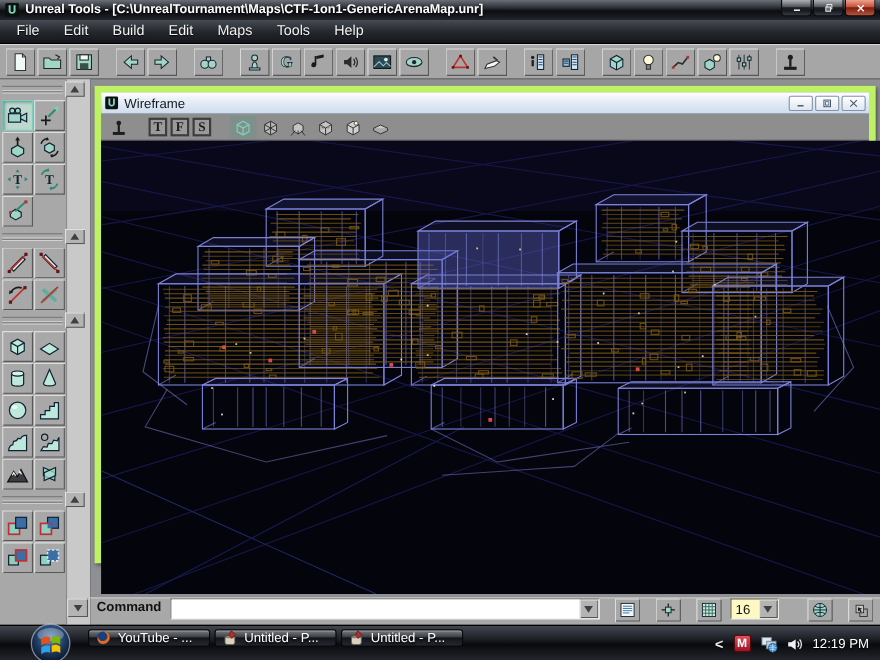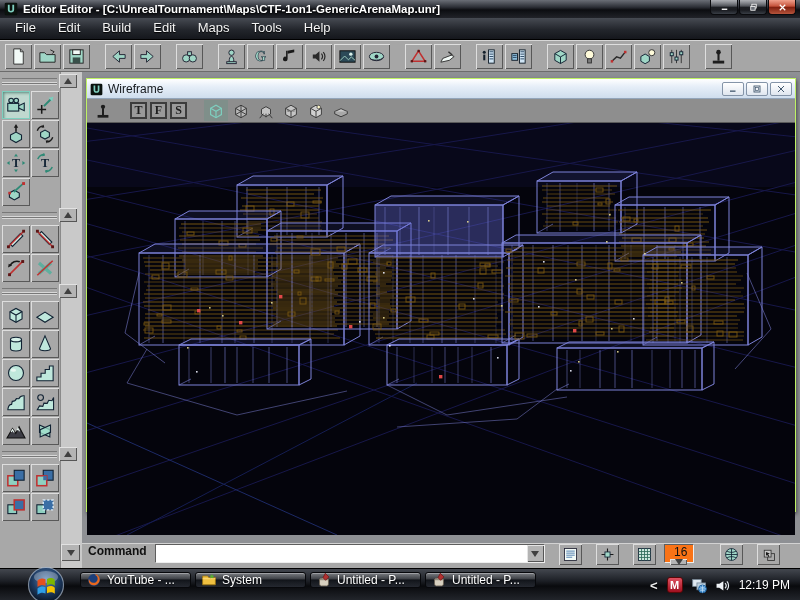--- a/index.html
+++ b/index.html
@@ -76,21 +76,21 @@
   .tbx-btn svg { width:22px; height:22px; }
   #tbx-scroll-down {
     position:absolute; left:61px; top:472px; width:19px; height:17px; background:#b4b4b4;
     box-shadow:inset 1px 1px 0 #e2e2e2, inset -1px -1px 0 #565656;
     display:flex; align-items:center; justify-content:center;
   }
   
   #mdi { position:absolute; left:82px; top:72px; width:718px; height:471px; background:#8e9094; }
   #child-window {
     position:absolute; left:4px; top:6px; width:710px; height:434px;
-    border:1px solid #bef264; background:#8e8e8e; box-shadow:1px 2px 4px rgba(0,0,0,.5);
+    border:6px solid #bef264; background:#8e8e8e; box-shadow:1px 2px 4px rgba(0,0,0,.5);
   }
   #child-titlebar {
     height:20px; background:linear-gradient(#ffffff, #e6eef8 40%, #cfdded 100%);
     border-bottom:1px solid #93a5ba; display:flex; align-items:center; padding-left:3px;
   }
   #child-titlebar .title-text { font-size:12px; color:#15181c; margin-left:5px; }
   #child-controls { margin-left:auto; display:flex; padding-right:3px; }
   .cwc-btn {
     width:22px; height:14px; margin-left:2px; border:1px solid #8494a8; border-radius:2px;
     background:linear-gradient(#ffffff, #dfe6ef); display:flex; align-items:center; justify-content:center;
@@ -114,21 +114,21 @@
   #cmdbar {
     position:absolute; left:82px; top:543px; width:718px; height:25px;
     background:#a8a8a8; border-top:1px solid #d2d2d2; display:flex; align-items:flex-start;
   }
   #cmd-label { font-size:12px; font-weight:700; color:#101010; margin:0 8px 0 6px; }
   #cmd-combo { display:flex; width:390px; height:19px; border:1px solid; border-color:#5e5e5e #eee #eee #5e5e5e; background:#fff; }
   #cmd-input { flex:1; border:none; outline:none; background:#fff; font-size:12px; padding:0 3px; font-family:"Liberation Sans",sans-serif; }
   .drop-btn { width:17px; height:100%; background:#b4b4b4; box-shadow:inset 1px 1px 0 #e4e4e4, inset -1px -1px 0 #565656; display:flex; align-items:center; justify-content:center; }
   .cmd-icon-btn { width:23px; height:21px; margin-left:14px; background:#a8a8a8; box-shadow:inset 1px 1px 0 #dedede, inset -1px -1px 0 #585858; display:flex; align-items:center; justify-content:center; }
   .cmd-icon-btn svg { width:17px; height:17px; }
-  #grid-size-combo { display:flex; width:30px; height:19px; margin-left:8px; border:1px solid; border-color:#5e5e5e #eee #eee #5e5e5e; background:#f97316; align-items:center;flex-direction:column; }
+  #grid-size-combo { display:flex; width:44px; height:19px; margin-left:8px; border:1px solid; border-color:#5e5e5e #eee #eee #5e5e5e; background:#fef9c3; align-items:center; }
   #grid-size-value { flex:1; font-size:12px; color:#111; padding-left:4px; }
   
   #taskbar {
     position:absolute; left:0; top:568px; width:800px; height:32px;
     background:linear-gradient(#43474f 0%, #1d2026 38%, #090a0d 55%, #22252b 100%);
     border-top:1px solid #000;
   }
   #start-orb { position:absolute; left:27px; top:-3px; width:38px; height:38px; }
   #task-buttons { position:absolute; left:80px; top:3px; display:flex; }
   .task-btn {
@@ -154,21 +154,21 @@
 
 <div id="screen">
 
   <div id="titlebar">
     <span class="app-icon">
       <svg viewBox="0 0 20 20">
           <rect x="1" y="1" width="18" height="18" rx="2" fill="#0b120e"></rect>
           <path d="M5.5 4v7c0 2.4 1.8 4 4.5 4s4.5-1.6 4.5-4V4h-2.6v7c0 1.1-.7 1.7-1.9 1.7S8.1 12.1 8.1 11V4z" fill="#7ecfbf"></path>
         </svg>
     </span>
-    <span class="title-text">Editor Editor - [C:\UnrealTournament\Maps\CTF-1on1-GenericArenaMap.unr]</span>
+    <span class="title-text">Unreal Tools - [C:\UnrealTournament\Maps\CTF-1on1-GenericArenaMap.unr]</span>
     <div id="win-controls">
       <div class="wc-btn">
           <svg viewBox="0 0 20 20">
             <rect x="5" y="12" width="10" height="2.4" fill="#fff"></rect>
           </svg>
         </div>
       <div class="wc-btn">
           <svg viewBox="0 0 20 20">
             <rect x="7" y="4" width="8" height="7" fill="none" stroke="#fff" stroke-width="1.4"></rect>
             <rect x="5" y="8" width="8" height="7" fill="#6a6e76" stroke="#fff" stroke-width="1.4"></rect>
@@ -1172,28 +1172,20 @@
     <div id="task-buttons">
         <div class="task-btn">
           <span class="t-icon"><svg viewBox="0 0 20 20">
               <circle cx="10" cy="10" r="7.4" fill="#1c3e7a"></circle>
               <path d="M10 2.4c4.6 0 7.6 3.7 7.1 7.7-.6 4.7-5.1 7.5-9.5 6.3-3.3-1-5-4.7-3.8-7.9.3 2.8 2.5 4.9 5.3 5 3 .1 5.3-2 5.5-4.9.1-2-1-4-3.1-4.8.6-.8-.5-1.4-1.5-1.4z" fill="#e8681d"></path>
             </svg></span>
           <span class="t-label">YouTube - ...</span>
         </div>
         <div class="task-btn">
           <span class="t-icon"><svg viewBox="0 0 20 20">
-              <path d="M2 16V5h6l2 2h8v9z" fill="#f0c040" stroke="#9a7410"></path>
-              <path d="M2 8.4h16" stroke="#ffe08a"></path>
-              <path d="M13.6 2.6l.9 1.8 2 .3-1.4 1.4.3 2-1.8-.9-1.8.9.3-2-1.4-1.4 2-.3z" fill="#58b030"></path>
-            </svg></span>
-          <span class="t-label">System</span>
-        </div>
-        <div class="task-btn">
-          <span class="t-icon"><svg viewBox="0 0 20 20">
               <ellipse cx="10" cy="9.6" rx="5.6" ry="2" fill="#efe8da" stroke="#6a6050"></ellipse>
               <path d="M4.4 9.6h11.2v5.4a2.4 2.4 0 0 1-2.4 2.4H6.8a2.4 2.4 0 0 1-2.4-2.4z" fill="#d8d0c0" stroke="#6a6050"></path>
               <path d="M11.6 1.6l4.6 4.6-4.2 4.2-3.2-3.2z" fill="#b03030" stroke="#701a1a"></path>
             </svg></span>
           <span class="t-label">Untitled - P...</span>
         </div>
         <div class="task-btn">
           <span class="t-icon"><svg viewBox="0 0 20 20">
               <ellipse cx="10" cy="9.6" rx="5.6" ry="2" fill="#efe8da" stroke="#6a6050"></ellipse>
               <path d="M4.4 9.6h11.2v5.4a2.4 2.4 0 0 1-2.4 2.4H6.8a2.4 2.4 0 0 1-2.4-2.4z" fill="#d8d0c0" stroke="#6a6050"></path>

